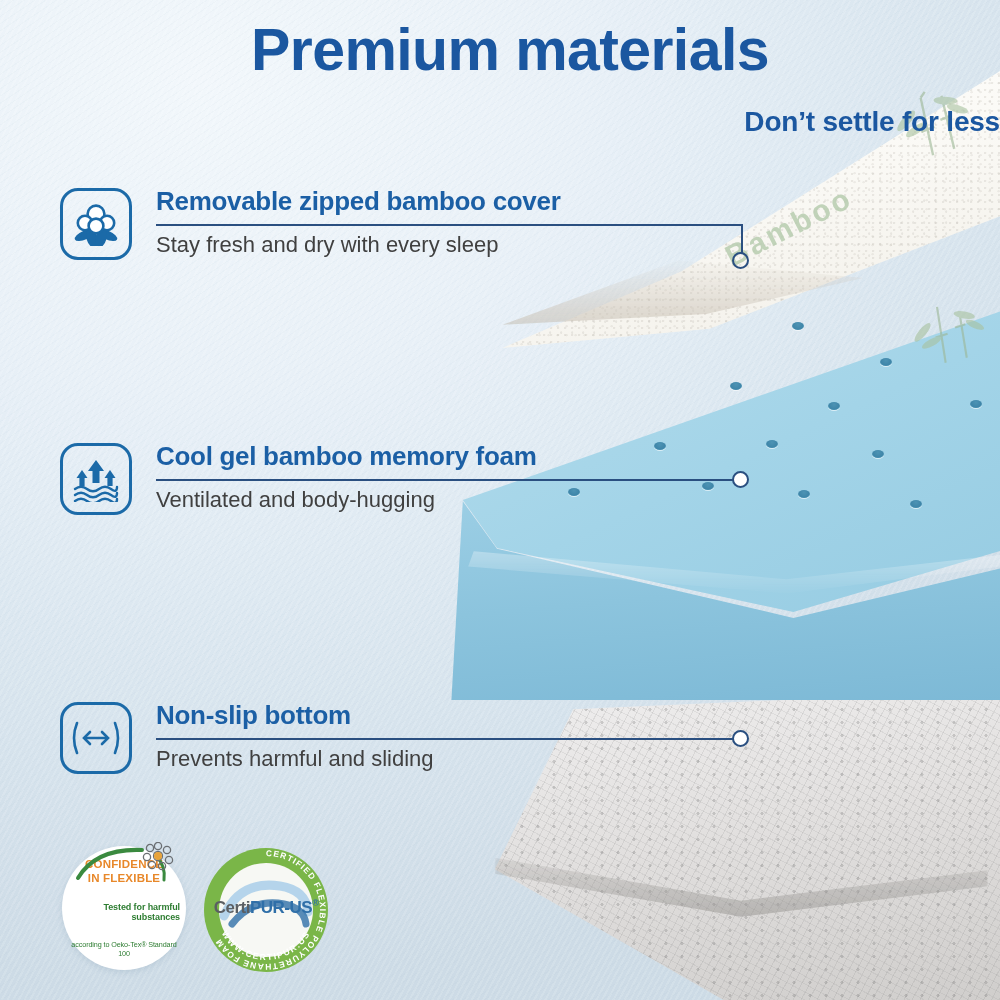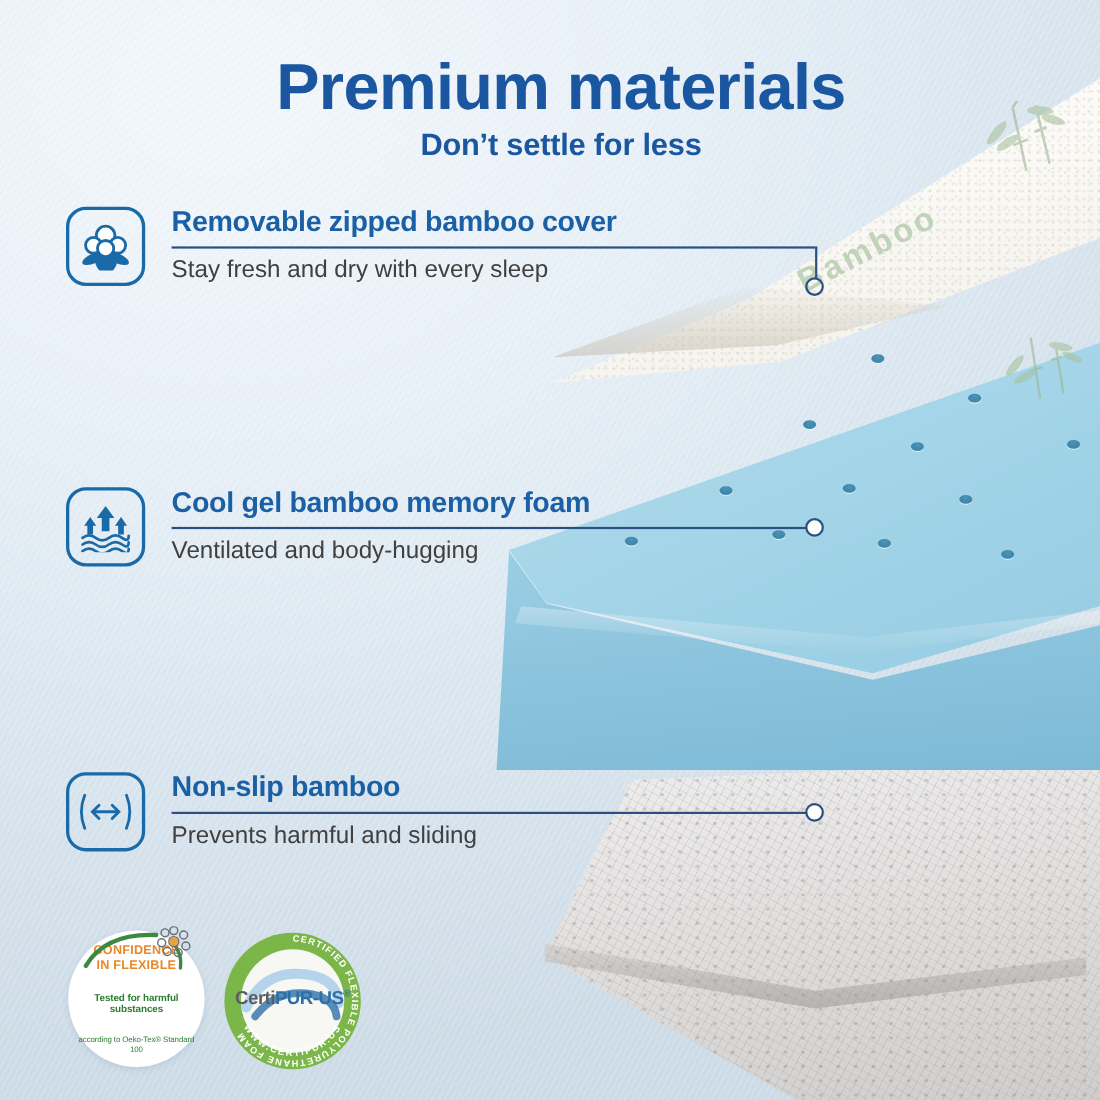--- a/index.html
+++ b/index.html
@@ -16,28 +16,28 @@
   
   .bg-texture{
     position:absolute; inset:0;
     background-image:
       repeating-linear-gradient(118deg, rgba(255,255,255,.22) 0 2px, rgba(255,255,255,0) 2px 5px),
       repeating-linear-gradient(-34deg, rgba(160,185,205,.10) 0 1px, rgba(0,0,0,0) 1px 6px);
     opacity:.55;
   }
 
   
-  .heading{ position:absolute; top:48px; left:0; width:1000px; text-align:center;padding-left:20px; }
+  .heading{ position:absolute; top:19px; left:0; width:1000px; text-align:center;padding-left:20px; }
   .title{
     font-size:59px; font-weight:bold; color:#1b57a0;
     letter-spacing:-.6px; line-height:1.06;
   }
   .subtitle{
-    margin-top:5px; font-size:28px; font-weight:bold;
-    color:#1b57a0; letter-spacing:-.2px;
+    margin-top:24px; font-size:28px; font-weight:bold;
+    color:#1b57a0; letter-spacing:-.2px;text-align:right;
   }
 
   
   .pillow{ position:absolute; inset:0; }
   .layer{ position:absolute; }
 
   
   .cover-wrap{ left:480px; top:60px; width:560px; height:320px; }
   .cover-shape{
     position:absolute; inset:0;
@@ -149,21 +149,21 @@
 
   
   .badge{ position:absolute; border-radius:50%; }
   .oeko{
     left:62px; top:846px; width:124px; height:124px;
     background:#ffffff; display:flex; align-items:center; justify-content:center;
     box-shadow:0 2px 6px rgba(90,120,150,.18);
   }
   .oeko-inner{ width:112px; text-align:center; position:relative; }
   .oeko-l1{ font-size:11.5px; font-weight:bold; color:#e8882a; letter-spacing:.2px; line-height:1.15; }
-  .oeko-l2{ font-size:9px; font-weight:bold; color:#2e7d32; margin-top:17px; letter-spacing:-.1px; }
+  .oeko-l2{ font-size:9px; font-weight:bold; color:#2e7d32; margin-top:17px; letter-spacing:-.1px;text-align:right; }
   .oeko-l3{ font-size:7.2px; color:#2e7d32; margin-top:18px; letter-spacing:-.1px; }
   .certipur{
     left:202px; top:846px; width:128px; height:128px;
   }
   .cp-txt{
     position:absolute; left:0; right:0; top:52px; text-align:center;
     font-size:17px; font-weight:bold; color:#5b5f63; letter-spacing:-.5px;
   }
   .cp-txt .pur{ color:#2f6fa8; }
 </style>
@@ -281,21 +281,21 @@
       <svg width="50" height="40" viewBox="0 0 50 40">
         <g stroke="#1b6aa8" stroke-width="2.6" fill="none" stroke-linecap="round">
           <path d="M6 5 q-6 15 0 30"></path>
           <path d="M44 5 q6 15 0 30"></path>
           <path d="M14 20 H36"></path>
           <path d="M19 14 L13 20 L19 26"></path>
           <path d="M31 14 L37 20 L31 26"></path>
         </g>
       </svg>
     </div>
-    <div class="f-title">Non-slip bamboo</div>
+    <div class="f-title">Non-slip bottom</div>
     <div class="rule" style="width:585px"></div>
     <div class="dot" style="left:672px; top:28px;"></div>
     <div class="f-desc">Prevents harmful and sliding</div>
   </div>
 
   <div class="badge oeko">
     <div class="oeko-inner">
       <svg width="112" height="40" viewBox="0 0 112 40" style="position:absolute;left:0;top:-16px">
         <path d="M10 36 q18 -30 64 -28" stroke="#3a8a3f" stroke-width="4" fill="none" stroke-linecap="round"></path>
         <path d="M88 14 q10 10 8 24" stroke="#3a8a3f" stroke-width="3" fill="none" stroke-linecap="round"></path>

